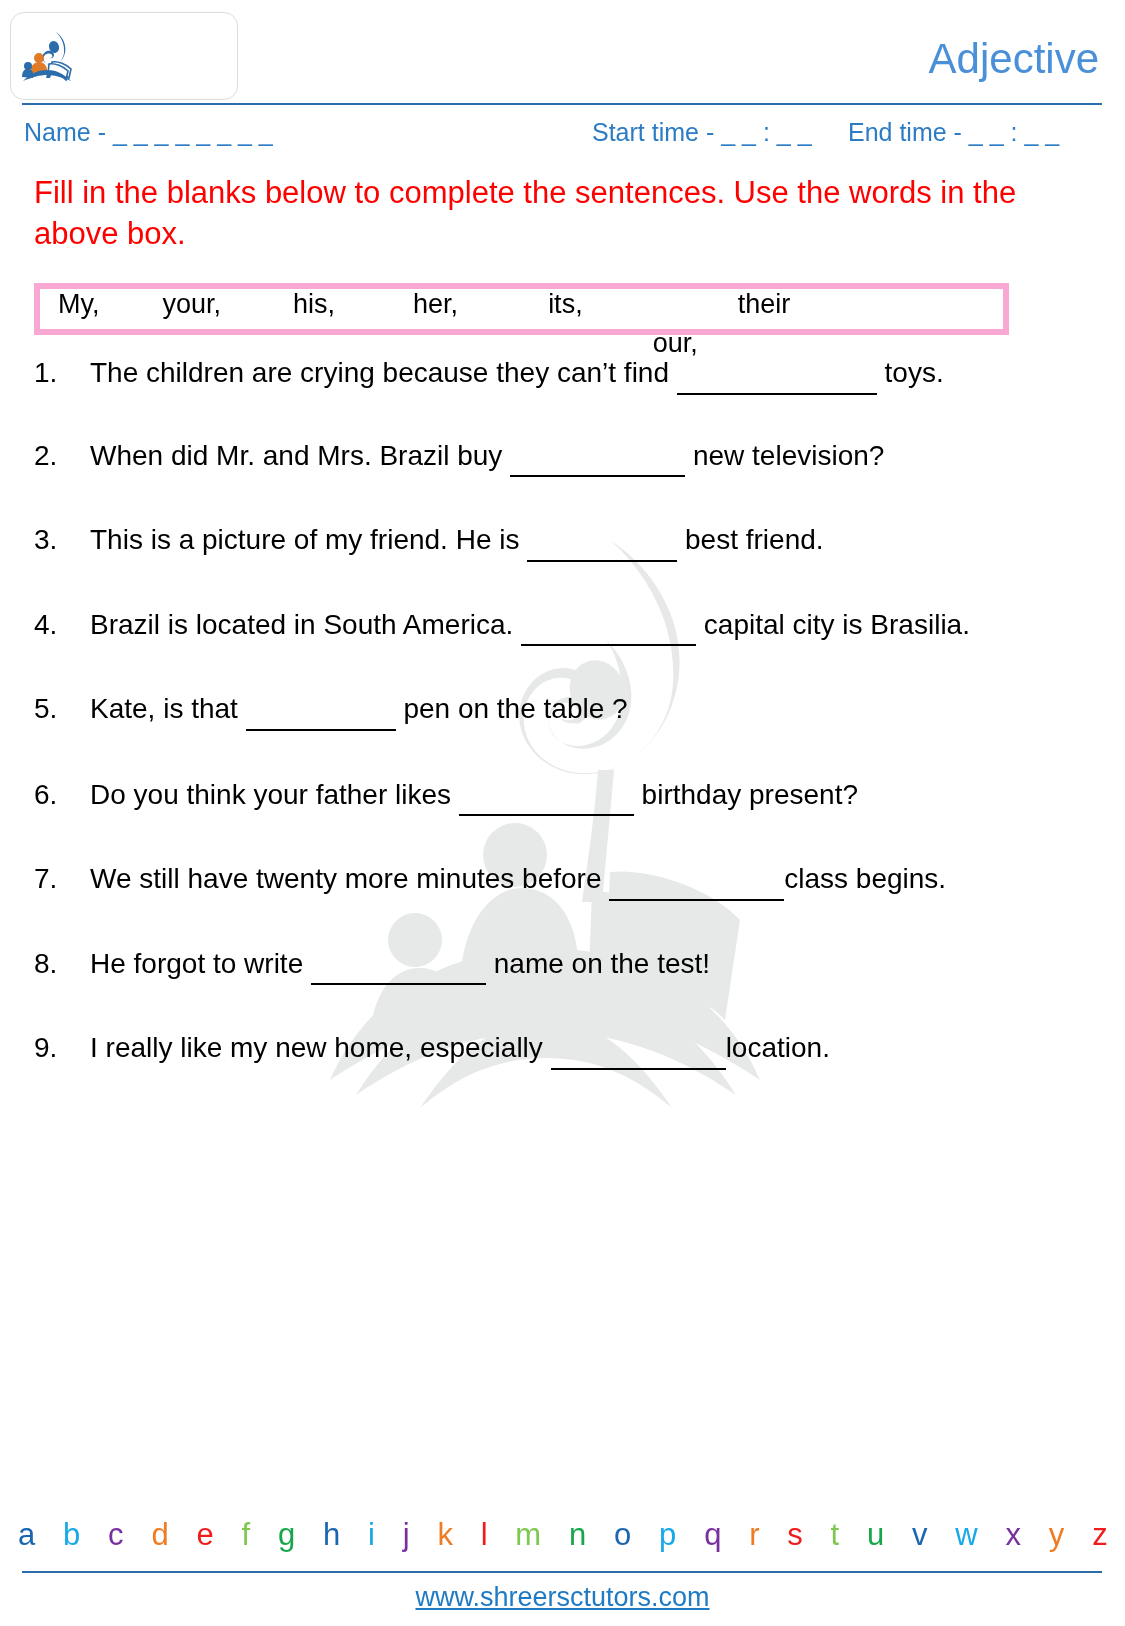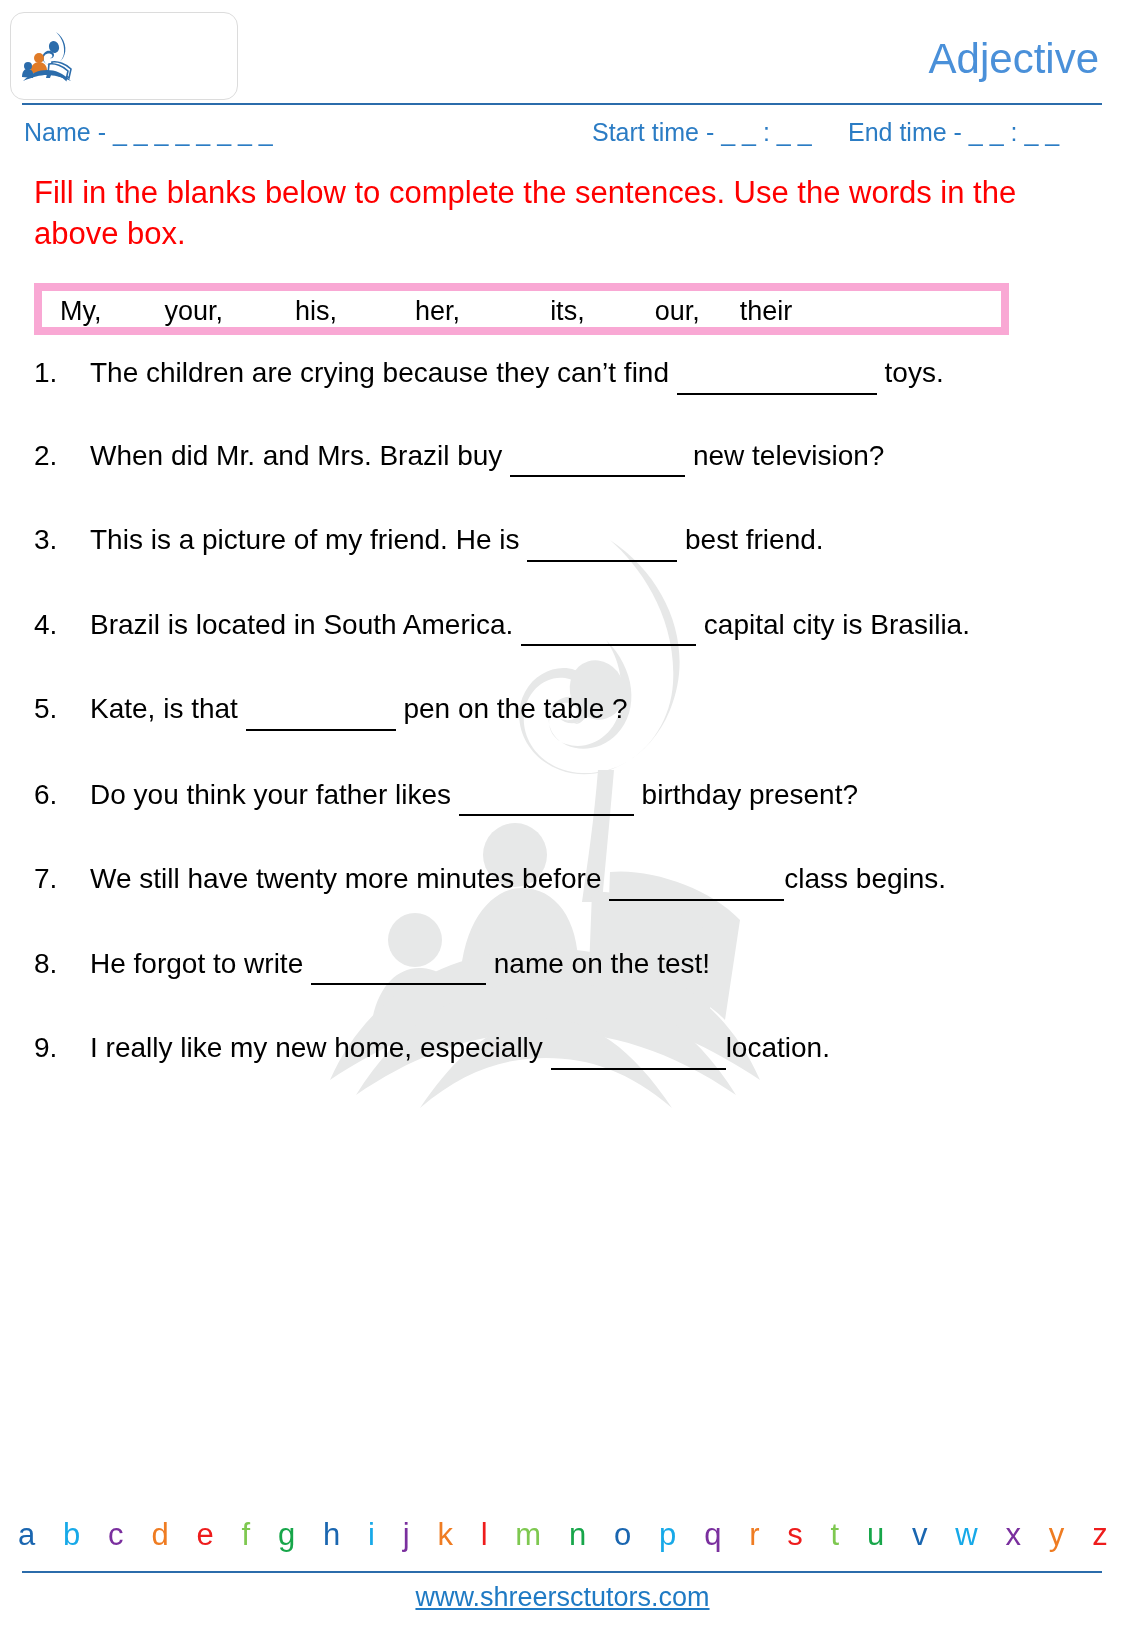--- a/index.html
+++ b/index.html
@@ -122,37 +122,37 @@
     z-index: 2;
   }
 
   
   .word-box {
     position: absolute;
     left: 34px;
     top: 283px;
     width: 975px;
     height: 52px;
-    border: 8px solid #f9a8d4;
+    border: 6px solid #f9a8d4;
     box-sizing: border-box;
     display: flex;
-    align-items: flex-end;
+    align-items: flex-start;
     z-index: 2;
   }
   .word-box .word {
     font-size: 27px;
     color: #000;
     white-space: nowrap;
   }
   .word-box .w0 { margin-left: 18px; }
   .word-box .w1 { margin-left: 63px; }
   .word-box .w2 { margin-left: 72px; }
   .word-box .w3 { margin-left: 78px; }
   .word-box .w4 { margin-left: 90px; }
-  .word-box .w5 { margin-left: 70px; }
+  .word-box .w5 { margin-left: 70px; margin-top: 39px; }
   .word-box .w6 { margin-left: 40px; }
 
   
   .questions {
     position: absolute;
     left: 34px;
     top: 352px;
     width: 1000px;
     z-index: 2;
   }

